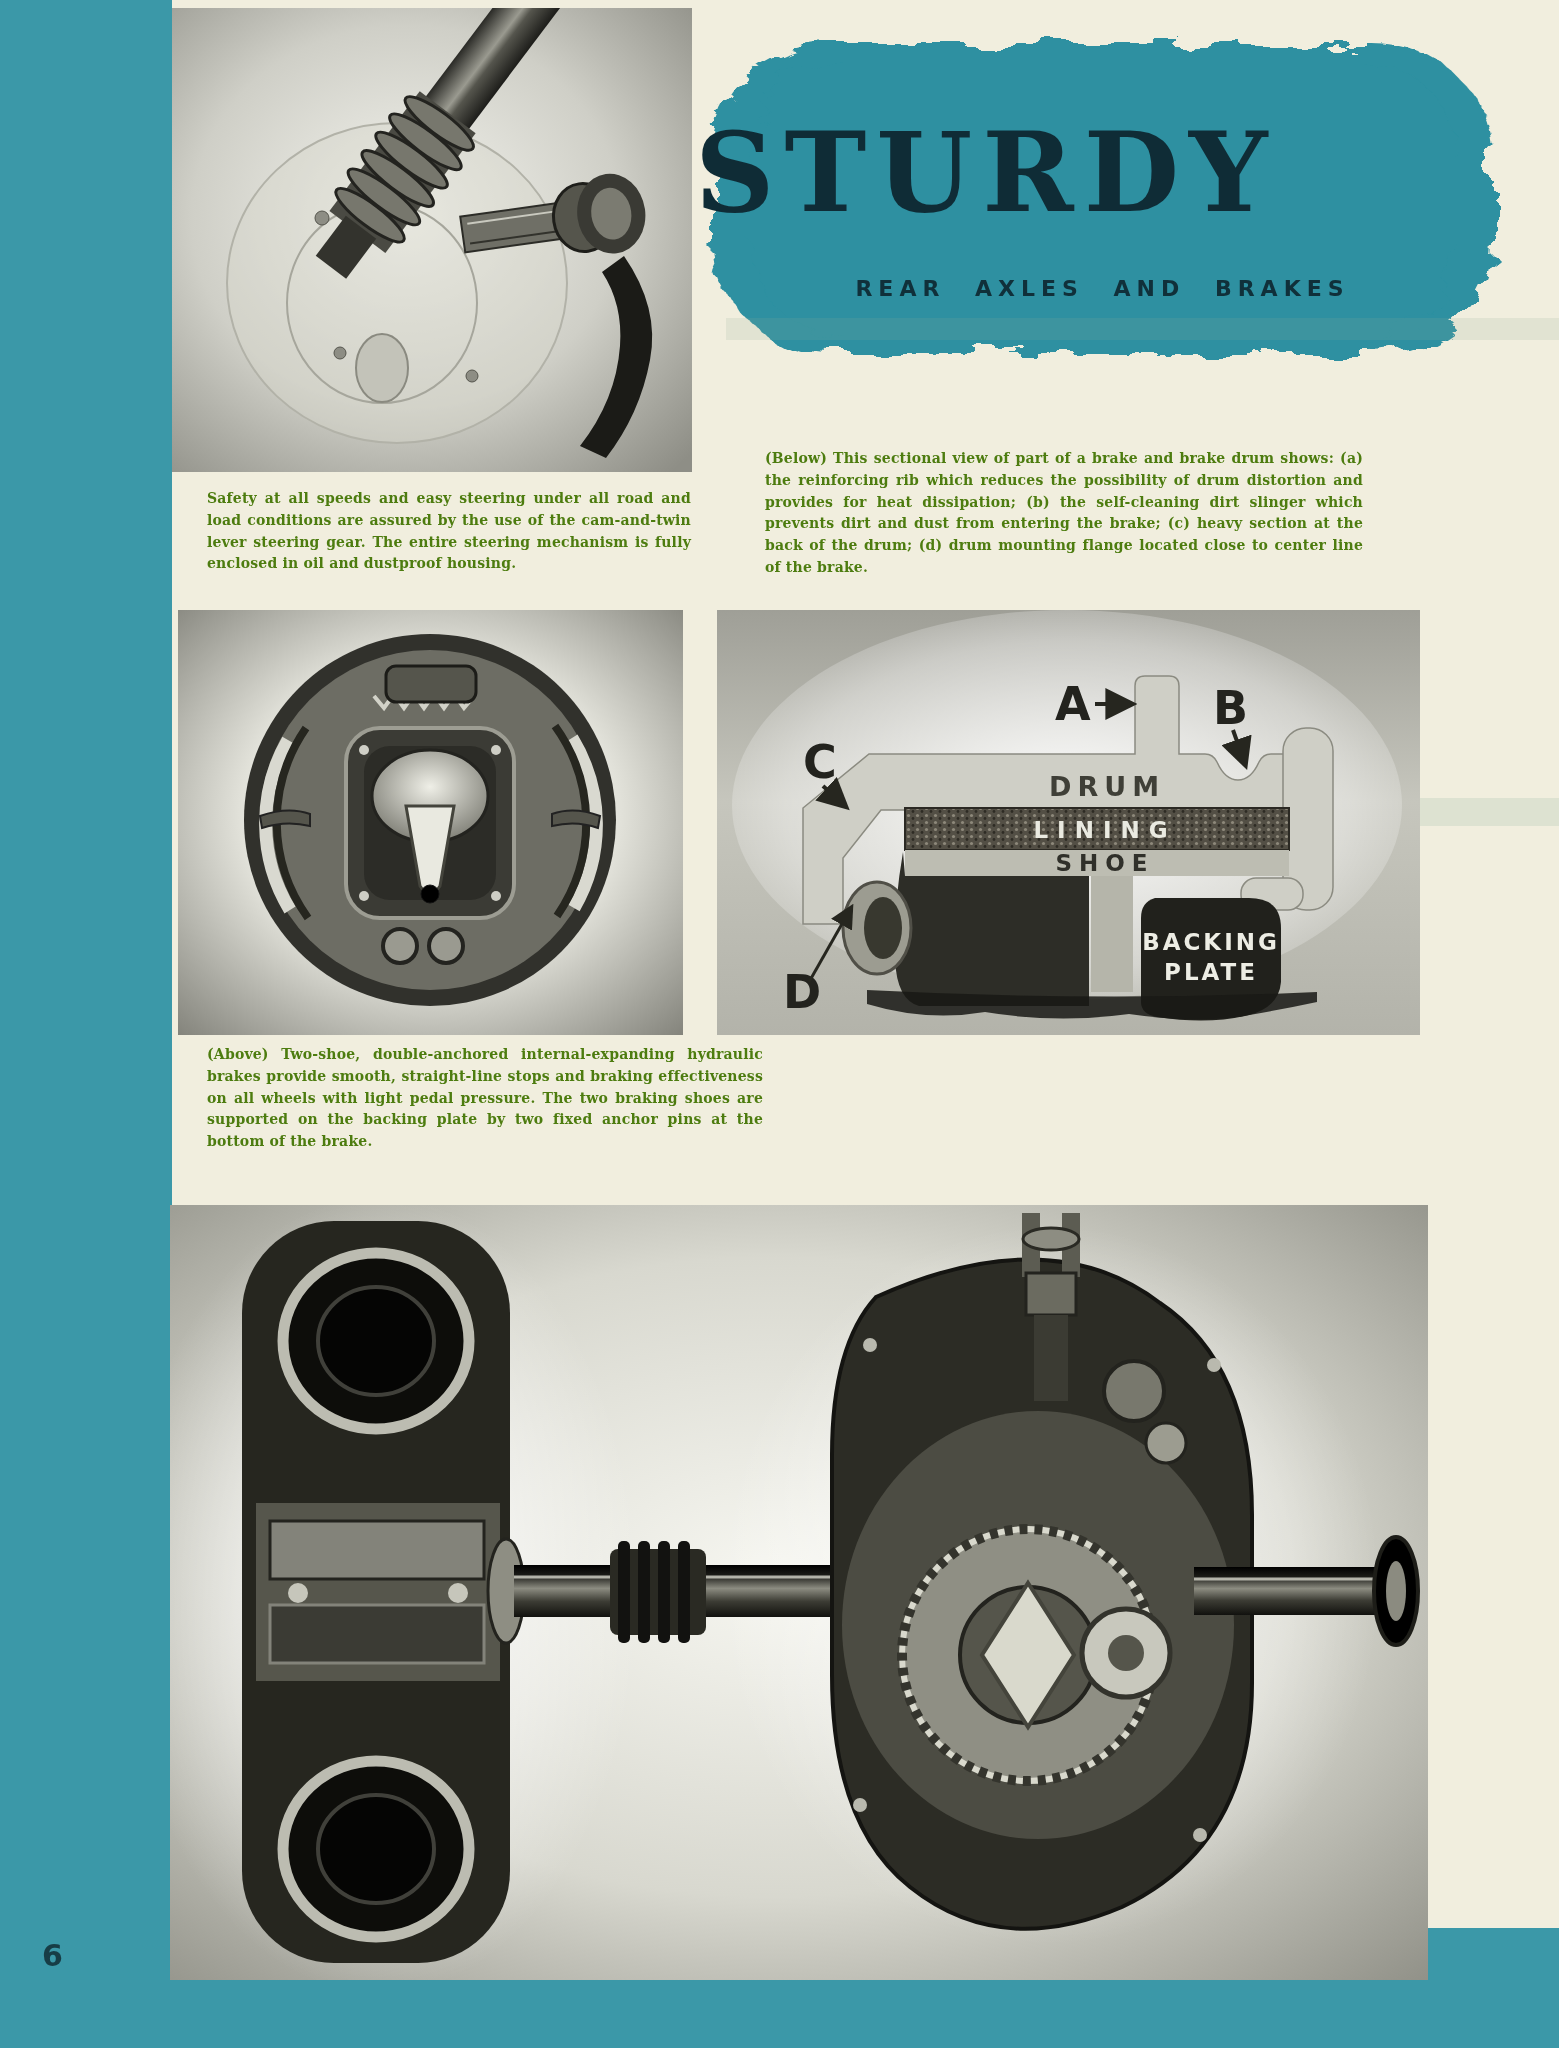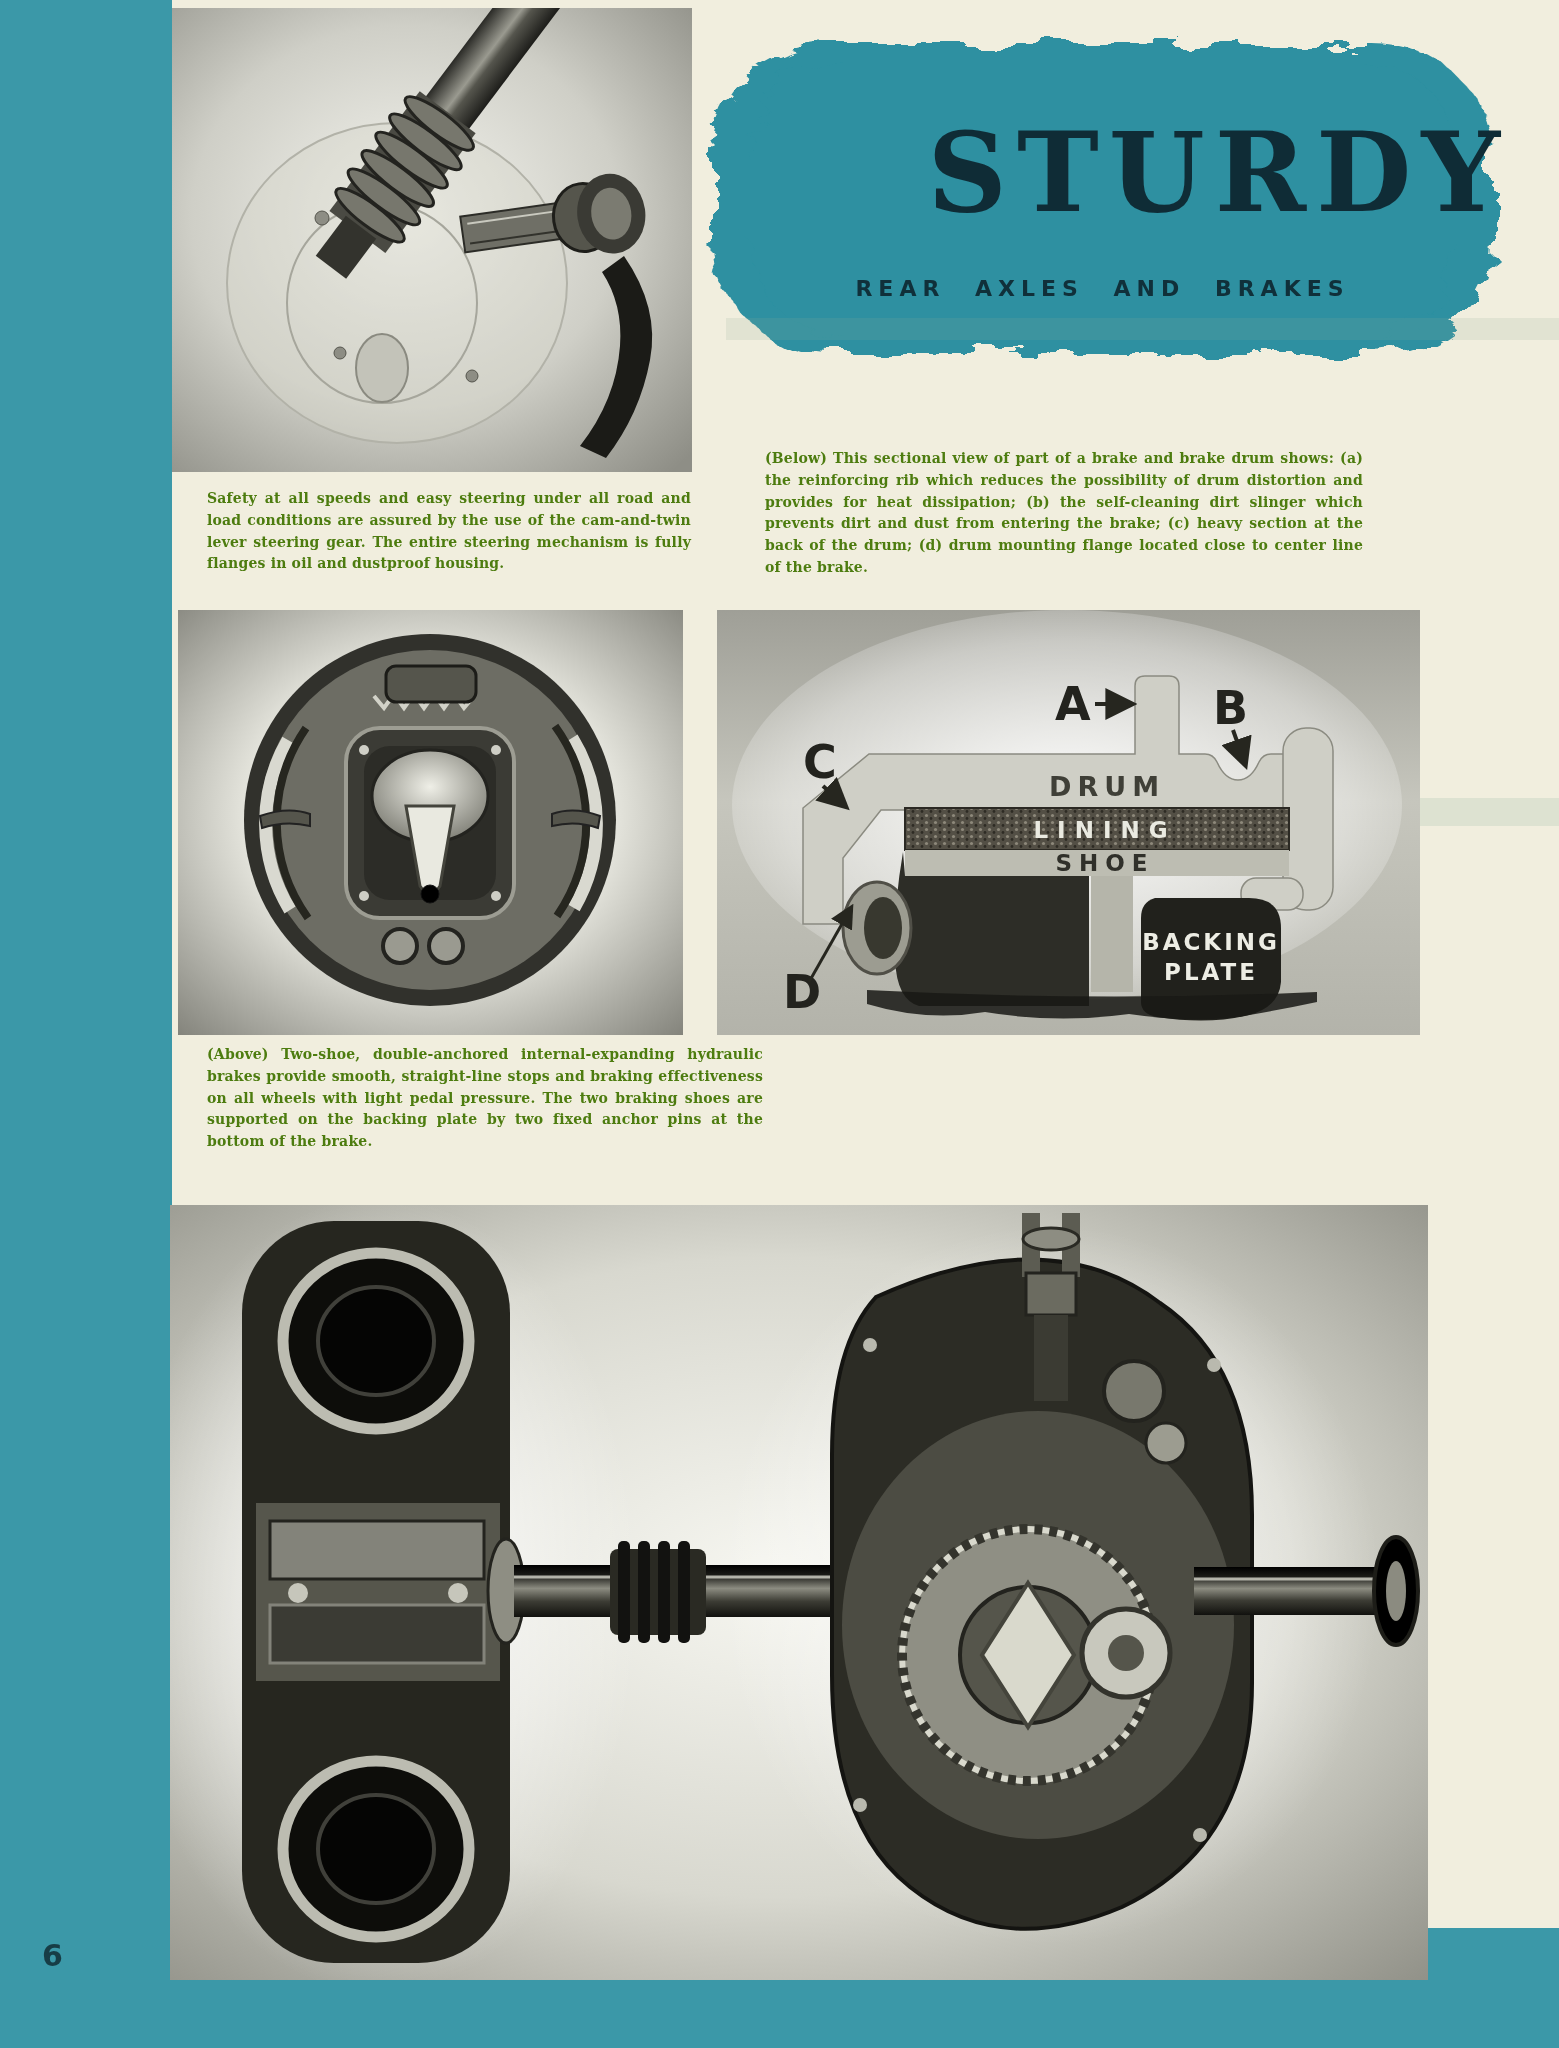--- a/index.html
+++ b/index.html
@@ -18,21 +18,21 @@
   .caption{
     color:#4d7c0f;font-weight:bold;font-size:14px;line-height:21.8px;
     text-align:justify;letter-spacing:.2px;
   }
   #cap-steering{left:207px;top:488px;width:484px;}
   #cap-sectional{left:765px;top:448px;width:598px;}
   #cap-brakes{left:207px;top:1044px;width:556px;}
   #cap-axle{left:807px;top:1068px;width:592px;}
   
   #blob-wrap{left:688px;top:20px;width:830px;height:360px;}
-  #title-text{left:695px;top:118px;width:815px;text-align:right;
+  #title-text{left:695px;top:118px;width:815px;text-align:left;
     color:#0f2c36;font-size:110px;font-weight:bold;letter-spacing:10px;line-height:1;
     font-family:"DejaVu Serif",serif;}
   #subtitle-text{left:695px;top:276px;width:815px;text-align:center;
     color:#10303a;font-family:"DejaVu Sans",sans-serif;font-weight:bold;
     font-size:22px;letter-spacing:6px;word-spacing:16px;}
   
   .photo{display:block;}
   #fig-steering{left:172px;top:8px;}
   #fig-brake{left:178px;top:610px;}
   #fig-diagram{left:717px;top:610px;}
@@ -93,21 +93,21 @@
       <line x1="296" y1="204" x2="396" y2="204" stroke="#c9c9bf" stroke-width="2"></line>
       <line x1="296" y1="224" x2="396" y2="224" stroke="#32322c" stroke-width="2"></line>
       <ellipse cx="412" cy="214" rx="30" ry="34" fill="#55554c" stroke="#1e1e1a" stroke-width="3"></ellipse>
       <ellipse cx="440" cy="214" rx="34" ry="40" fill="#3a3a34" stroke="#15151२" stroke-width="2"></ellipse>
       <ellipse cx="440" cy="214" rx="20" ry="26" fill="#7b7b71"></ellipse>
     </g>
 
     <path d="M452,248 Q488,300 478,352 Q468,406 434,450 L408,438 Q444,392 448,338 Q451,296 430,264 Z" fill="#1b1b17"></path>
   </svg>
 
-  <div class="abs caption" id="cap-steering">Safety at all speeds and easy steering under all road and load conditions are assured by the use of the cam-and-twin lever steering gear. The entire steering mechanism is fully flanges in oil and dustproof housing.</div>
+  <div class="abs caption" id="cap-steering">Safety at all speeds and easy steering under all road and load conditions are assured by the use of the cam-and-twin lever steering gear. The entire steering mechanism is fully enclosed in oil and dustproof housing.</div>
 
   <svg class="abs" id="blob-wrap" width="830" height="360" viewBox="0 0 830 360">
     <defs>
       <filter id="roughEdge" x="-8%" y="-8%" width="116%" height="116%">
         <feTurbulence type="fractalNoise" baseFrequency="0.018 0.045" numOctaves="4" seed="11" result="n"></feTurbulence>
         <feDisplacementMap in="SourceGraphic" in2="n" scale="34"></feDisplacementMap>
       </filter>
     </defs>
     <rect x="26" y="24" width="778" height="310" rx="120" ry="110" fill="#2e90a1" filter="url(#roughEdge)"></rect>
     <rect x="60" y="40" width="710" height="278" rx="100" fill="#2e90a1" opacity=".9" filter="url(#roughEdge)"></rect>

